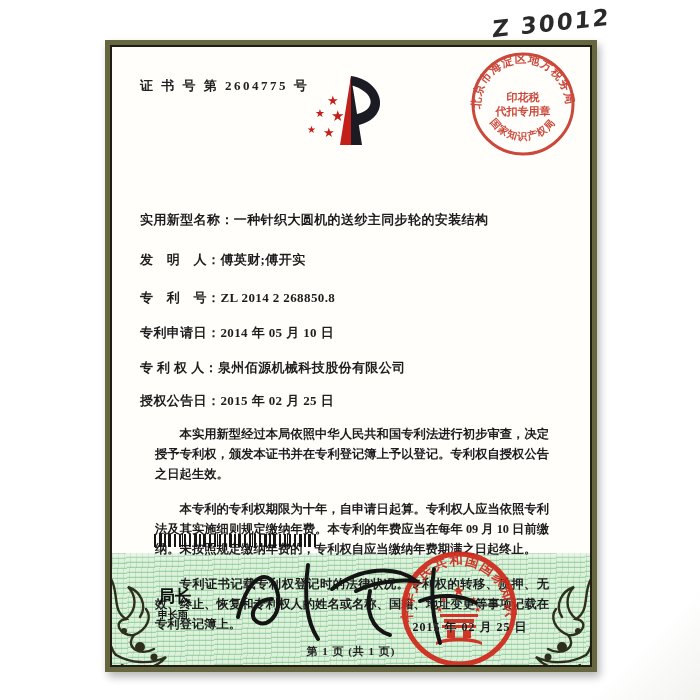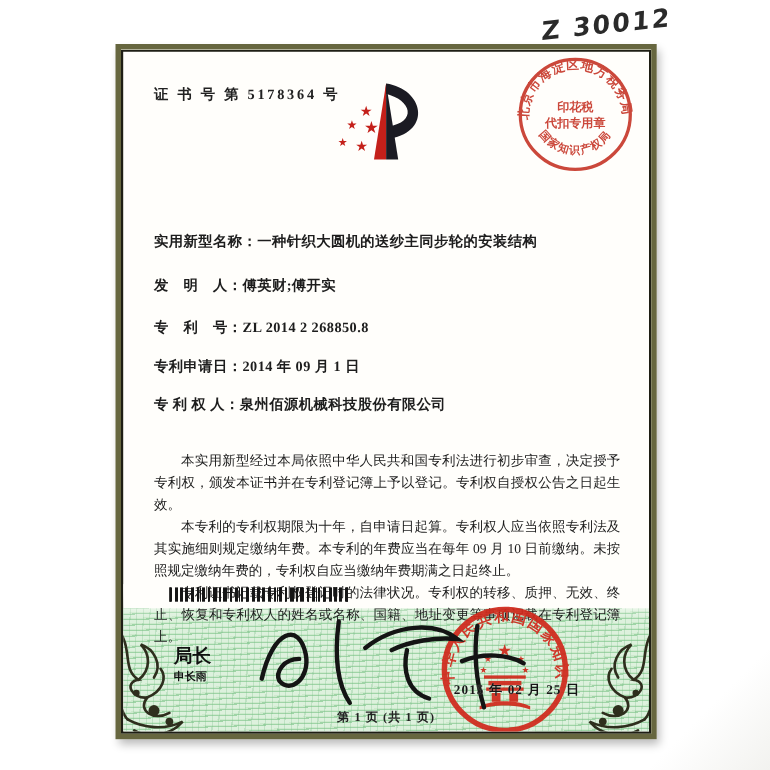--- a/index.html
+++ b/index.html
@@ -22,21 +22,21 @@
   .stamp-tax{position:absolute;right:14px;top:4px;opacity:.92;}
 
   .title{position:absolute;left:0;right:0;top:102px;text-align:center;font-size:29px;font-weight:700;
     color:#111;letter-spacing:7px;}
 
   .field{position:absolute;left:28px;right:20px;font-size:13px;color:#1d1d1d;font-weight:600;letter-spacing:.4px;white-space:nowrap;}
   .f0{top:164px}.f1{top:204px}.f2{top:242px}.f3{top:277px}.f4{top:312px}.f5{top:345px}
 
   .paras{position:absolute;left:28px;right:26px;top:362px;font-size:12.3px;line-height:1.63;color:#1c1c1c;
     text-align:justify;font-weight:500;}
-  .paras p{margin:0;text-indent:2em;}
+  .paras p{margin:15px;text-indent:2em;font-weight:bold;}
 
   .guilloche{position:absolute;left:0;right:0;bottom:0;height:112px;
     background:
       repeating-linear-gradient(92deg, rgba(120,190,135,.30) 0 1px, rgba(0,0,0,0) 1px 6px),
       repeating-linear-gradient(178deg, #9fd4a6 0 1px, #ddf1dd 1px 4px, #cdeacd 4px 5px);
   }
   .guilloche::before{content:"";position:absolute;left:0;right:0;top:-22px;height:30px;
     background:linear-gradient(#fffefb 20%, rgba(255,254,251,0));}
 
   .barcode{position:absolute;left:42px;top:487px;width:164px;height:13px;
@@ -66,21 +66,21 @@
 
 <div class="stage">
 
   <div class="hand-note">Z 30012</div>
 
   <div class="page">
     <div class="inner">
 
       <div class="guilloche"></div>
 
-      <div class="cert-no">证 书 号 第 5178364 号</div>
+      <div class="cert-no">证 书 号 第 2604775 号</div>
 
       <div class="logo">
         <svg width="128" height="80" viewBox="0 0 128 80">
           <path d="M64,5 C98,10 106,48 68,55 L66,44 C92,40 88,20 63,14 Z" fill="#1b1b23"></path>
           <polygon points="64,5 53,74 64,74" fill="#c4201a"></polygon>
           <polygon points="64,5 64,74 75,74" fill="#1b1b23"></polygon>
           <text x="40" y="34" font-size="13" fill="#c4201a">★</text>
           <text x="28" y="46" font-size="11" fill="#c4201a">★</text>
           <text x="44" y="50" font-size="15" fill="#c4201a">★</text>
           <text x="20" y="62" font-size="10" fill="#c4201a">★</text>
@@ -103,22 +103,23 @@
           </text>
           <text x="53" y="50" text-anchor="middle" font-size="11" font-weight="bold" fill="#c7392b">印花税</text>
           <text x="53" y="64" text-anchor="middle" font-size="11" font-weight="bold" fill="#c7392b">代扣专用章</text>
         </svg>
       </div>
 
 
       <div class="field f0"><span>实用新型名称：</span><span>一种针织大圆机的送纱主同步轮的安装结构</span></div>
       <div class="field f1"><span>发　明　人：</span><span>傅英财;傅开实</span></div>
       <div class="field f2"><span>专　利　号：</span><span>ZL 2014 2 268850.8</span></div>
-      <div class="field f3"><span>专利申请日：</span><span>2014 年 09 月 1 日</span></div>
+      <div class="field f3"><span>专利申请日：</span><span>2014 年 05 月 10 日</span></div>
       <div class="field f4"><span>专 利 权 人：</span><span>泉州佰源机械科技股份有限公司</span></div>
+      <div class="field f5"><span>授权公告日：</span><span>2015 年 02 月 25 日</span></div>
 
       <div class="paras">
         <p>本实用新型经过本局依照中华人民共和国专利法进行初步审查，决定授予专利权，颁发本证书并在专利登记簿上予以登记。专利权自授权公告之日起生效。</p>
         <p>本专利的专利权期限为十年，自申请日起算。专利权人应当依照专利法及其实施细则规定缴纳年费。本专利的年费应当在每年 09 月 10 日前缴纳。未按照规定缴纳年费的，专利权自应当缴纳年费期满之日起终止。</p>
         <p>专利证书记载专利权登记时的法律状况。专利权的转移、质押、无效、终止、恢复和专利权人的姓名或名称、国籍、地址变更等事项记载在专利登记簿上。</p>
       </div>
 
       <div class="barcode"></div>
 
       <div class="officer-title">局长</div>

